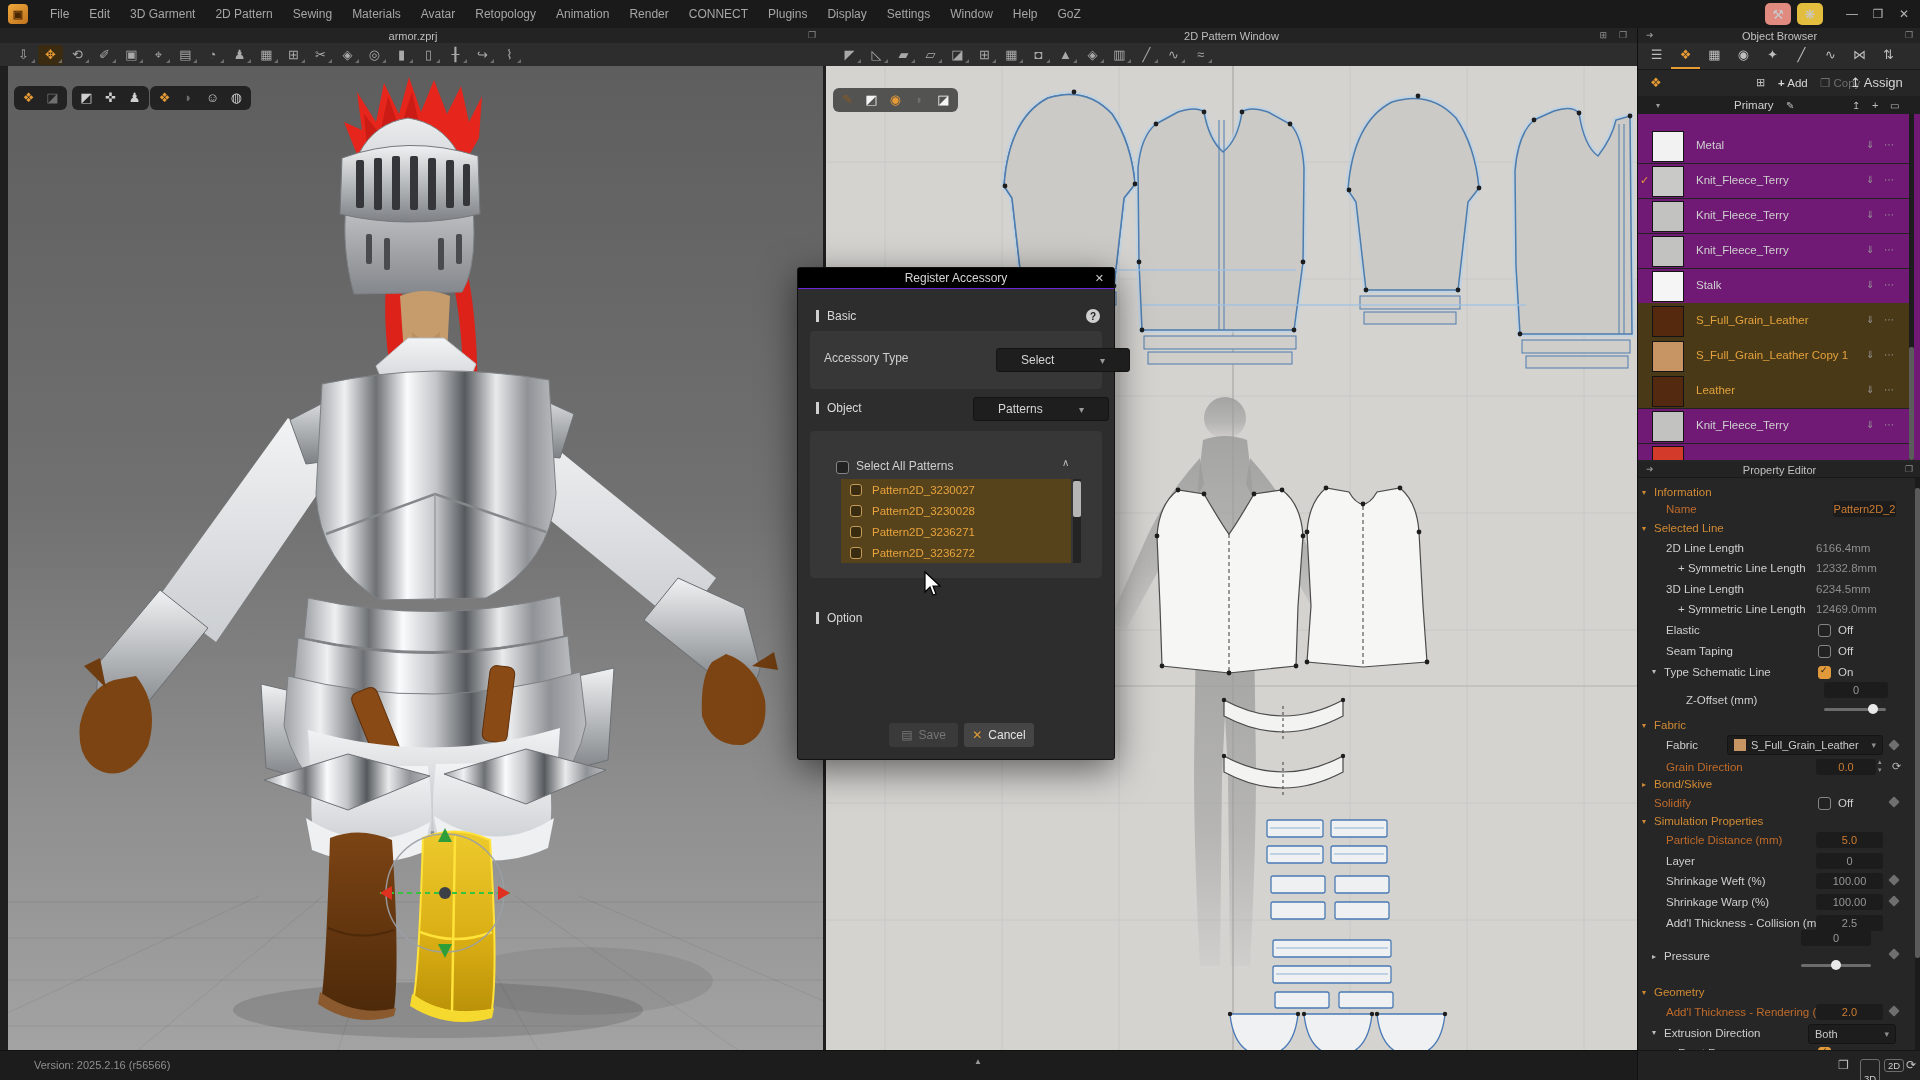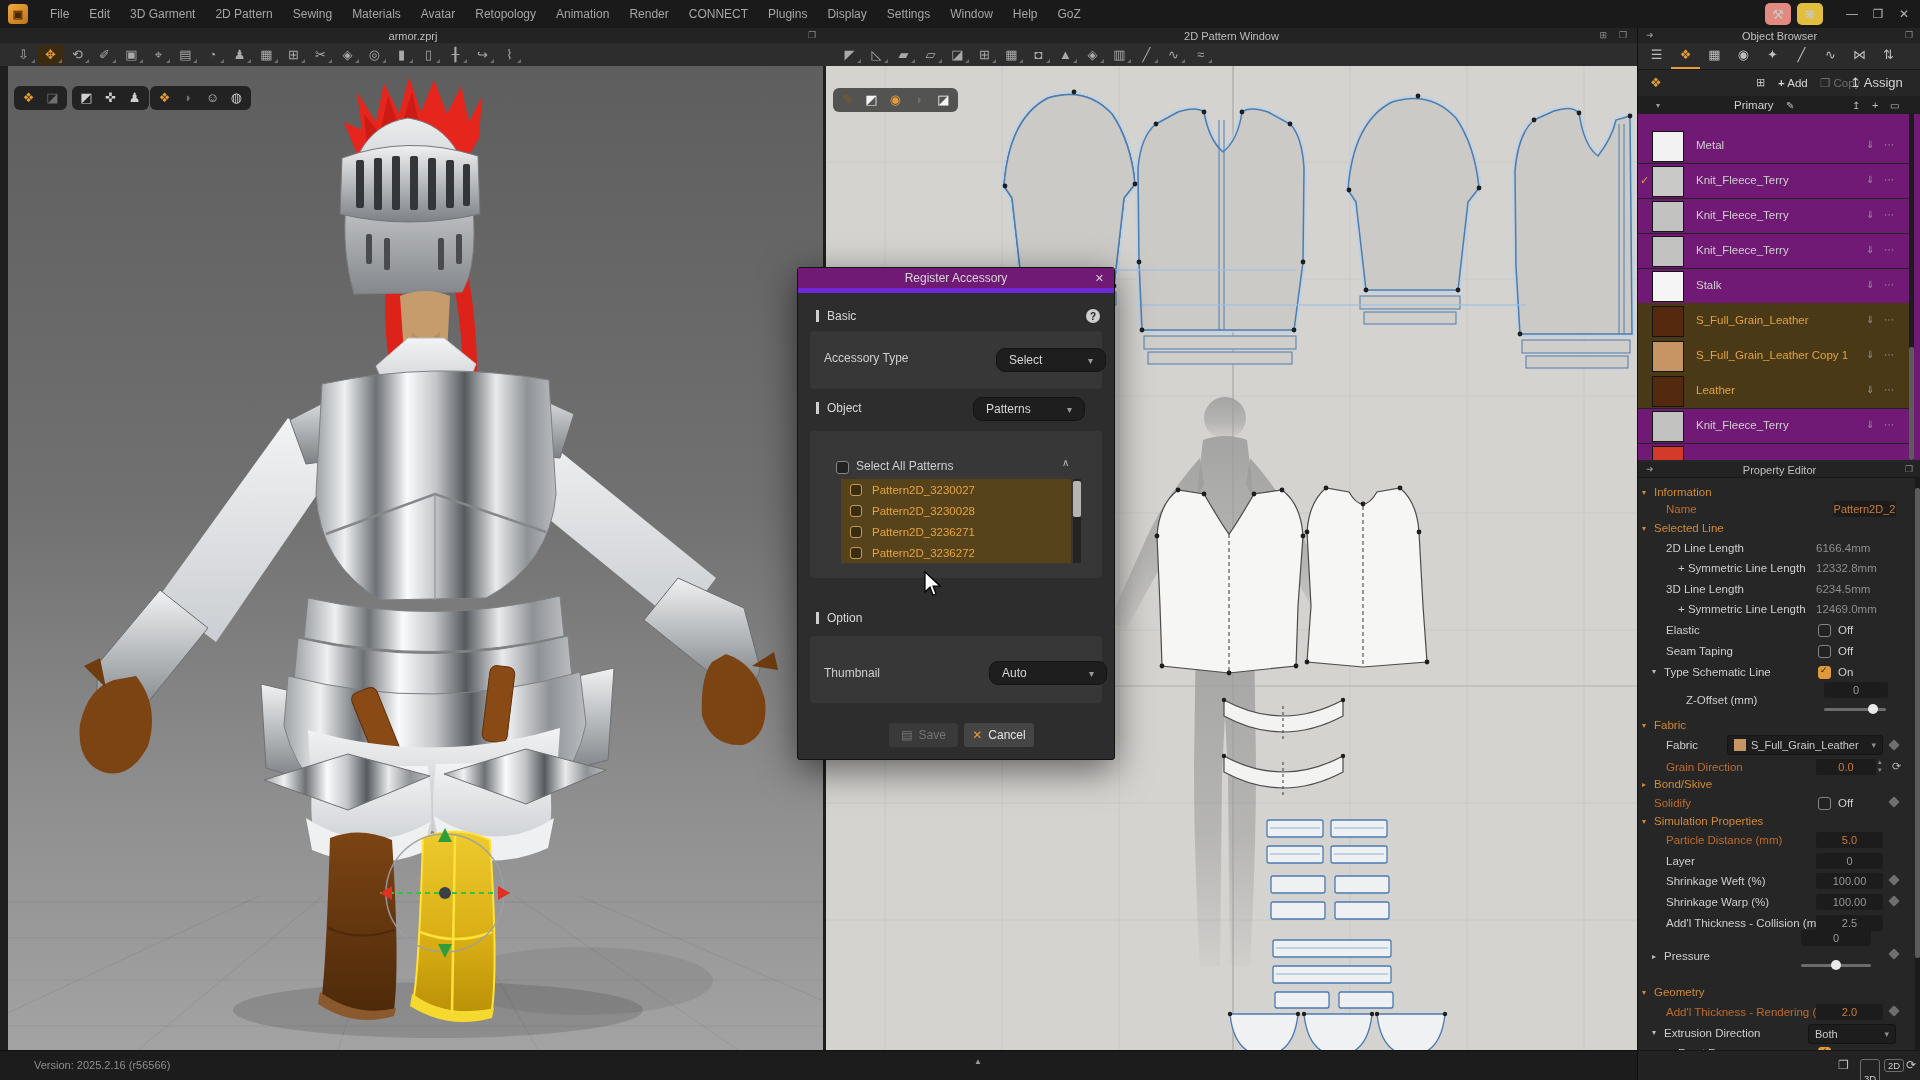--- a/index.html
+++ b/index.html
@@ -49,25 +49,25 @@
   .cbtext{position:absolute;left:200px;top:3px;font-size:11.5px;color:#cecece}
   .dia{position:absolute;left:252px;top:4px;width:8px;height:8px;background:#6f6f6f;transform:rotate(45deg);border-radius:1px}
   .slider{position:absolute;left:186px;top:8px;width:62px;height:3px;background:#6c6c6c;border-radius:2px}
   .knob{position:absolute;top:-4px;width:10px;height:10px;background:#e9e9e9;border-radius:50%}
   .scroll{position:absolute;width:5px;background:#1b1b1b}
   .thumb{position:absolute;left:0;width:5px;background:#5b5b5b;border-radius:2px}
   .ddp{position:absolute;height:18px;background:#1d1d1d;border:1px solid #141414;border-radius:3px;color:#cacaca;font-size:11px;display:flex;align-items:center;padding:0 6px;justify-content:space-between}
   .ddp::after{content:"▾";color:#8f8f8f;font-size:9px;margin-left:4px}
   
   #dialog{position:absolute;left:797px;top:267px;width:316px;height:491px;background:#2d2d2d;border:1px solid #131313;border-radius:3px;box-shadow:0 10px 36px rgba(0,0,0,.55);z-index:50}
-  #dialog .dtitle{position:absolute;left:0;right:0;top:0;height:20px;background:#701a75;border-bottom:5px solid #6d28d9;display:flex;align-items:center;justify-content:center;font-size:12px;color:#d6d6d6}
+  #dialog .dtitle{position:absolute;left:0;right:0;top:0;height:20px;background:#000000;border-bottom:1px solid #6d28d9;display:flex;align-items:center;justify-content:center;font-size:12px;color:#d6d6d6}
   .dsec{position:absolute;display:flex;align-items:center;gap:8px;color:#d9d9d9;font-size:12px}
   .dbar{width:3px;height:12px;background:#cfcfcf}
   .dpanel{position:absolute;left:12px;width:292px;background:#373737;border-radius:4px}
-  .dd{position:absolute;height:22px;background:#1e1e1e;border:1px solid #141414;border-radius:9px;color:#d6d6d6;font-size:12px;display:flex;align-items:center;justify-content:space-between;padding:0 12px}
+  .dd{position:absolute;height:22px;background:#1e1e1e;border:1px solid #141414;border-radius:3px;color:#d6d6d6;font-size:12px;display:flex;align-items:center;justify-content:space-between;padding:0 24px}
   .dd::after{content:"▾";color:#9a9a9a;font-size:10px}
   .dlabel{position:absolute;font-size:12px;color:#cfcfcf}
   .prowd{position:absolute;left:31px;width:230px;height:21px;background:#56431c;display:flex;align-items:center}
   .pcheck{width:10px;height:10px;border:1.5px solid #c59b57;border-radius:3px;background:#3a2c10;margin:0 10px 0 9px}
   .ptext{font-size:11.5px;color:#e8a33d}
   .dbtn{position:absolute;top:455px;height:24px;border-radius:3px;display:flex;align-items:center;justify-content:center;gap:6px;font-size:12px}
   
   #statusbar{position:absolute;left:0;top:1050px;width:1637px;height:30px;background:#1c1c1c;border-top:1px solid #111}
   .vx{fill:#1d1d1d}
   .helpcircle{position:absolute;width:14px;height:14px;border-radius:50%;background:#cfcfcf;color:#222;font-size:10px;font-weight:bold;display:flex;align-items:center;justify-content:center}
@@ -796,26 +796,20 @@
           <span class="ptext">Pattern2D_3236272</span>
         </div>
       <div class="scroll" style="left:263px;top:48px;height:84px;width:8px;background:#242424">
           <div class="thumb" style="top:2px;height:36px;width:8px;background:#b5b5b5"></div>
         </div>
     </div>
     <div class="dsec" style="left:18px;top:343px">
         <span class="dbar"></span>
         <span>Option</span>
       </div>
-    <div class="dpanel" style="top:368px;height:67px">
-      <span class="dlabel" style="left:14px;top:30px">Thumbnail</span>
-      <div class="dd" style="left:179px;top:25px;width:92px">
-          <span>Auto</span>
-        </div>
-    </div>
     <div class="dbtn" style="left:91px;width:69px;background:#3a3a3a;color:#767676">
         <span>▤</span>
         <span>Save</span>
       </div>
     <div class="dbtn" style="left:166px;width:70px;background:#454545;color:#e4e4e4">
         <span style="color:#e79b35">✕</span>
         <span>Cancel</span>
       </div>
   </div>
 

